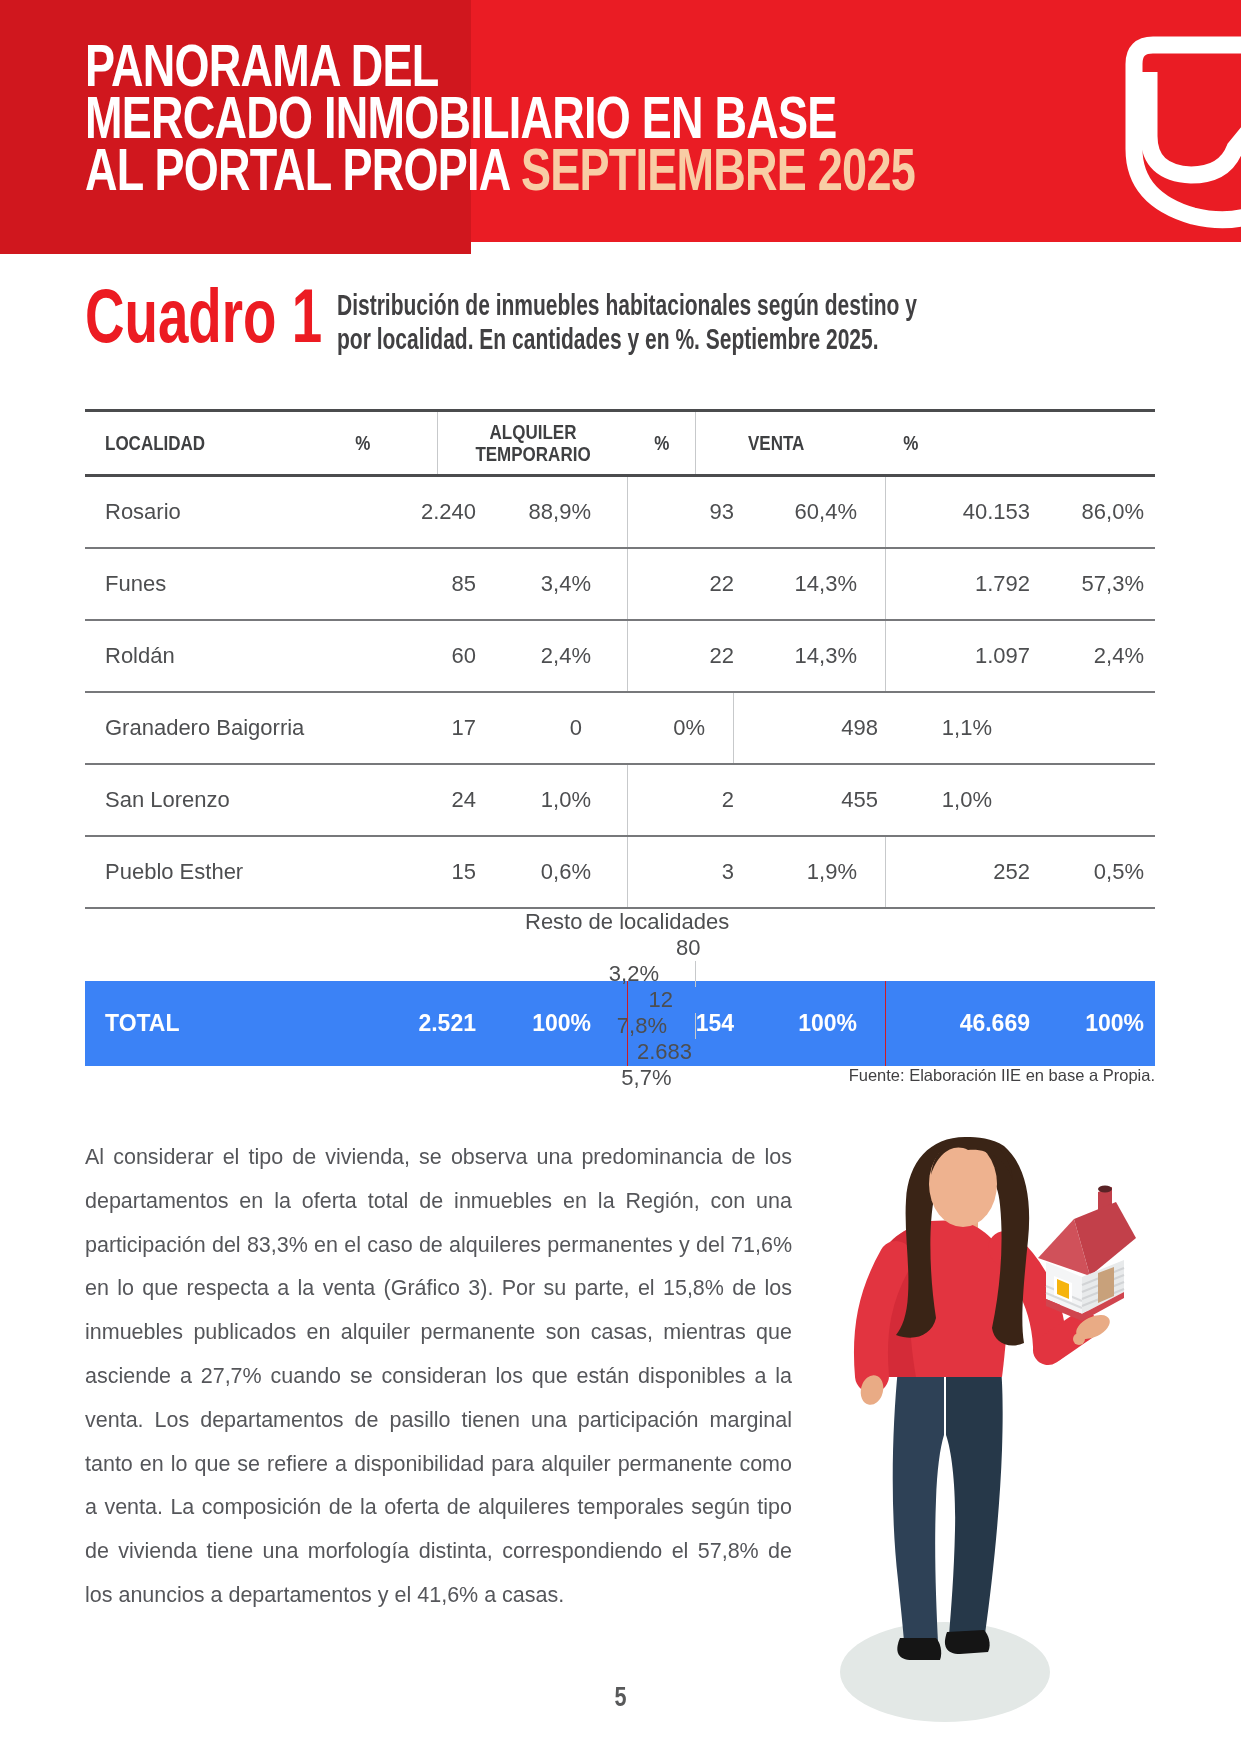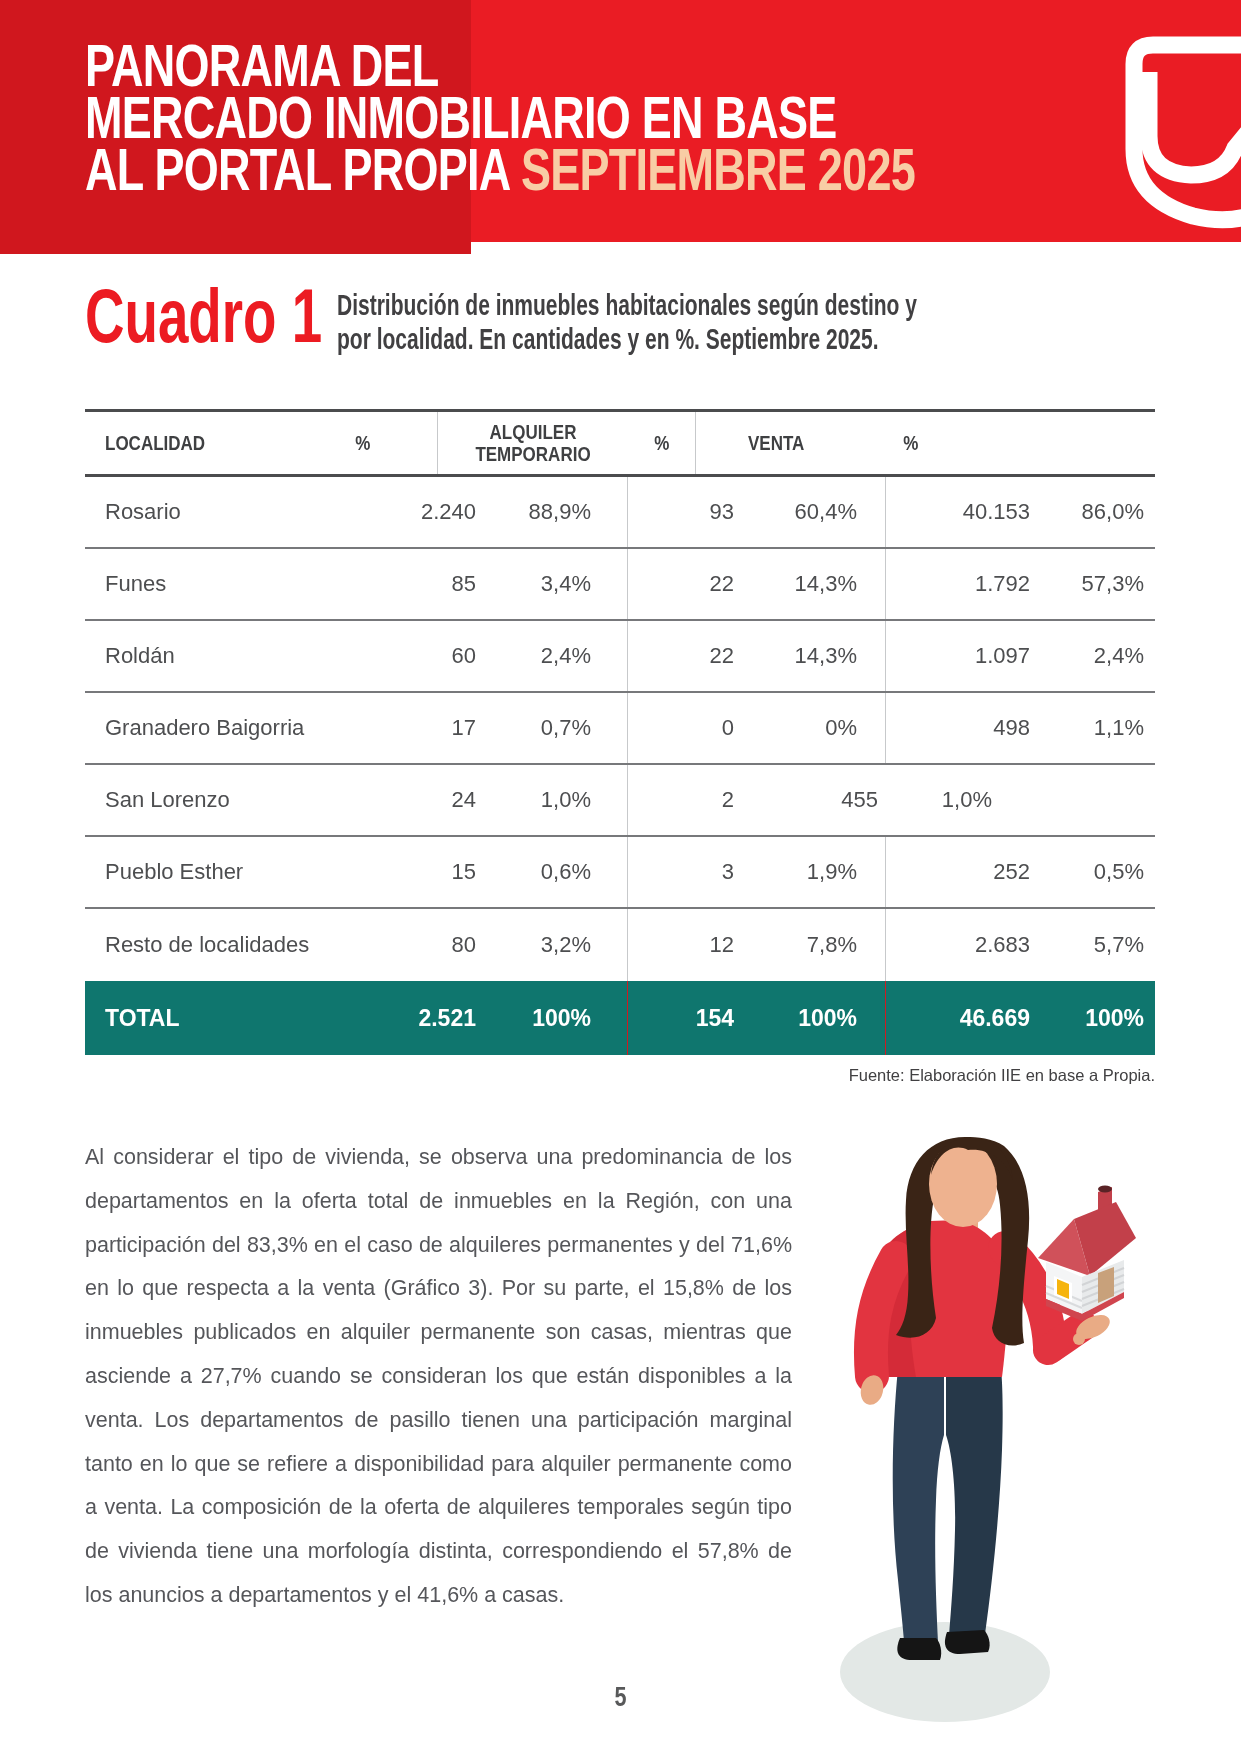--- a/index.html
+++ b/index.html
@@ -32,33 +32,33 @@
   .h-perm{width:190px;}
   .h-pct1{width:95px;}
   .h-sp{width:28px;border-right:1px solid #c7c9cb;height:100%;}
   .h-temp{width:190px;}
   .h-pct2{width:68px;border-right:1px solid #c7c9cb;}
   .h-venta{width:160px;}
   .h-pct3{width:109px;}
 
   .trow{display:flex;height:72px;align-items:center;border-bottom:2px solid #77787b;
         font-size:22px;color:#4d4e50;}
-  .trow.last{border-bottom:none;}
+  .trow.last{border-bottom:none;flex-direction:column;}
   .c-loc{width:230px;padding-left:20px;}
   .c-n{text-align:right;}
   .c1{width:161px;}
   .c2{width:152px;padding-right:36px;border-right:1px solid #c7c9cb;height:100%;
       display:flex;align-items:center;justify-content:flex-end;text-align:center;}
   .c3{width:106px;}
   .c4{width:152px;padding-right:28px;border-right:1px solid #c7c9cb;height:100%;
       display:flex;align-items:center;justify-content:flex-end;}
   .c5{width:144px;}
   .c6{width:125px;padding-right:11px;}
 
-  .trow.total{height:74px;background:#0f766e;color:#ffffff;font-weight:700;font-size:23px;border-bottom:none;}
+  .trow.total{height:85px;background:#3b82f6;color:#ffffff;font-weight:700;font-size:23px;border-bottom:none;}
   .trow.total .c2,.trow.total .c4{border-right:1px solid #cf1a21;}
 
   .fuente{position:absolute;left:85px;top:1066px;width:1070px;text-align:right;
           font-size:16.5px;color:#414042;}
 
   
   .para{position:absolute;left:85px;top:1136px;width:707px;font-size:21.5px;line-height:43.8px;
         color:#55565a;text-align:justify;}
 
   
@@ -142,21 +142,20 @@
       <div class="c-n c1">60</div>
       <div class="c-n c2">2,4%</div>
       <div class="c-n c3">22</div>
       <div class="c-n c4">14,3%</div>
       <div class="c-n c5">1.097</div>
       <div class="c-n c6">2,4%</div>
     </div>
     <div class="trow">
       <div class="c-loc">Granadero Baigorria</div>
       <div class="c-n c1">17</div>
-      <div class="c-n c2">0,7%</div>
       <div class="c-n c3">0</div>
       <div class="c-n c4">0%</div>
       <div class="c-n c5">498</div>
       <div class="c-n c6">1,1%</div>
     </div>
     <div class="trow">
       <div class="c-loc">San Lorenzo</div>
       <div class="c-n c1">24</div>
       <div class="c-n c2">1,0%</div>
       <div class="c-n c3">2</div>

